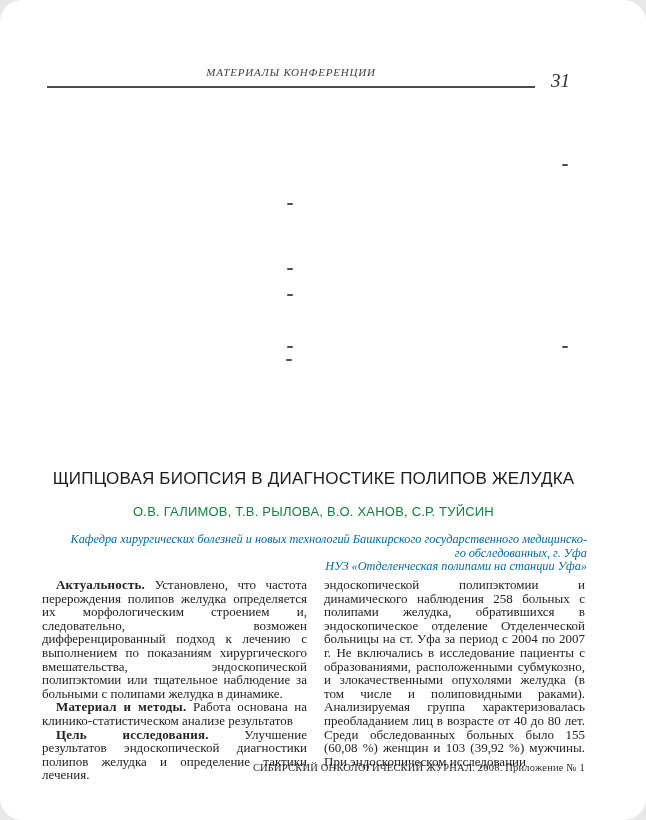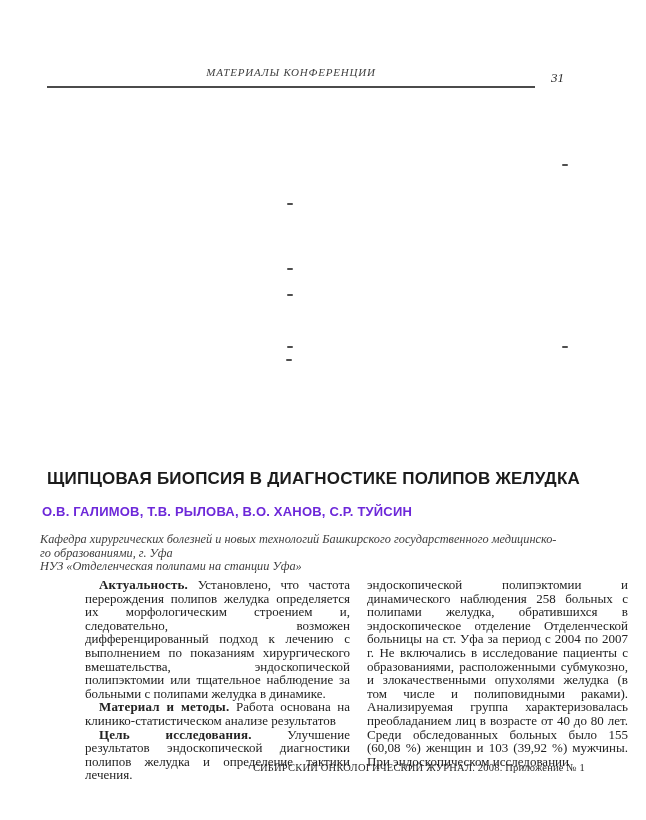--- a/index.html
+++ b/index.html
@@ -4,20 +4,21 @@
 <style>
   html, body { margin: 0; padding: 0; background: #e8e8e8; }
   .page {
     position: relative;
     width: 646px;
     height: 820px;
     background: #ffffff;
     font-family: "Liberation Serif", serif;
     color: #262626;
     overflow: hidden;
+    border-radius: 22px;
   }
 
   
   .running-title {
     position: absolute;
     top: 66px; left: 47px; width: 488px;
     text-align: center;
     font-style: italic;
     font-size: 11px;
     letter-spacing: 0.8px;
@@ -25,71 +26,70 @@
   }
   .header-rule {
     position: absolute;
     top: 86px; left: 47px; width: 488px; height: 2px;
     background: #4b4b4b;
   }
   .page-number {
     position: absolute;
     top: 70px; left: 551px;
     font-style: italic;
-    font-size: 13px;
+    font-size: 19px;
     color: #2e2e2e;
   }
 
   
   .dash {
     position: absolute;
     width: 6px; height: 2px;
     background: #4e4e4e;
     border-radius: 1px;
   }
 
   
   .article-title {
     position: absolute;
     top: 468px; left: 42px; width: 543px;
     margin: 0;
     text-align: center;
     font-family: "Liberation Sans", sans-serif;
-    font-weight: bold;
+    font-weight: normal;
     font-size: 17px;
     line-height: 22px;
     color: #1b1b1b;
     letter-spacing: 0.2px;
   }
   .authors {
     position: absolute;
     top: 504px; left: 42px; width: 543px;
-    text-align: left;
+    text-align: center;
     font-family: "Liberation Sans", sans-serif;
-    font-weight: bold;
+    font-weight: normal;
     font-size: 13px;
-    color: #6d28d9;
+    color: #15803d;
     letter-spacing: 0.2px;
   }
   .affiliation {
     position: absolute;
     top: 533px; left: 40px; width: 547px;
-    text-align: left;
+    text-align: right;
     font-style: italic;
     font-size: 12.3px;
     line-height: 13.6px;
-    color: #404040;
+    color: #0369a1;
   }
 
   
   .columns {
     position: absolute;
     top: 578px; left: 42px; width: 543px;
     display: flex;
-    margin-left: 43px;
   }
   .col {
     width: 265px;
     font-size: 13px;
     line-height: 13.6px;
     text-align: justify;
     color: #222222;
   }
   .col-right { width: 261px; margin-left: 17px; }
   .col p { margin: 0; text-indent: 14px; }
@@ -124,21 +124,21 @@
       <div class="dash" style="left: 562px; top: 346px;"></div>
       <div class="dash" style="left: 286px; top: 359px;"></div>
     </div>
 
   <h1 class="article-title">ЩИПЦОВАЯ БИОПСИЯ В ДИАГНОСТИКЕ ПОЛИПОВ ЖЕЛУДКА</h1>
 
   <div class="authors">О.В. ГАЛИМОВ, Т.В. РЫЛОВА, В.О. ХАНОВ, С.Р. ТУЙСИН</div>
 
   <div class="affiliation">
     <div>Кафедра хирургических болезней и новых технологий Башкирского государственного медицинско-</div>
-    <div>го образованиями, г. Уфа</div>
+    <div>го обследованных, г. Уфа</div>
     <div>НУЗ «Отделенческая полипами на станции Уфа»</div>
   </div>
 
   <div class="columns">
     <div class="col">
         <p><b>Актуальность. </b>Установлено, что частота перерождения полипов желудка определяется их морфологическим строением и, следовательно, возможен дифференцированный подход к лечению с выполнением по показаниям хирургического вмешательства, эндоскопической полипэктомии или тщательное наблюдение за больными с полипами желудка в динамике.</p>
         <p><b>Материал и методы. </b>Работа основана на клинико-статистическом анализе результатов</p>
         <p><b>Цель исследования. </b>Улучшение результатов эндоскопической диагностики полипов желудка и определение тактики лечения.</p>
       </div>
     <div class="col col-right">

